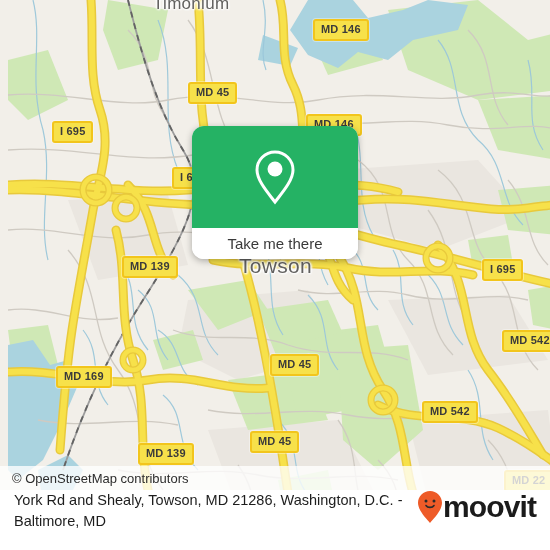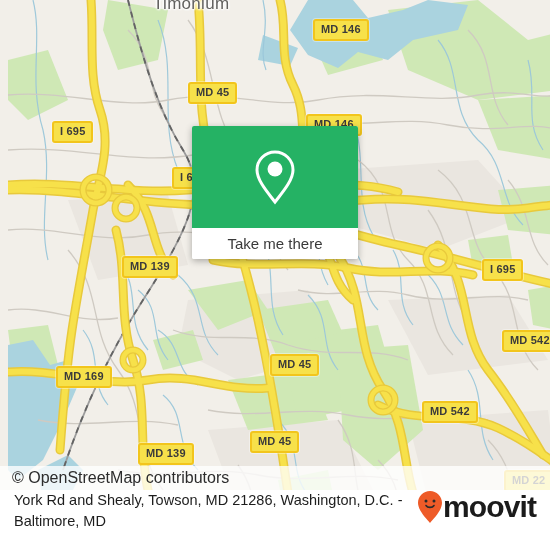--- a/index.html
+++ b/index.html
@@ -32,40 +32,40 @@
     letter-spacing:.2px;
     margin-left:24px;
   }
 
   
   .attrib{
     position:absolute;left:0;top:466px;width:550px;height:24px;
     background:rgba(255,255,255,.78);
     display:flex;align-items:center;
     padding-left:12px;box-sizing:border-box;
-    font-size:16px;color:#2c2c2c;
+    font-size:13px;color:#2c2c2c;
   }
 
   
   .footer{
     position:absolute;left:0;top:490px;width:550px;height:60px;
     background:#ffffff;display:flex;align-items:flex-start;
     box-sizing:border-box;padding:0 10px 0 14px;
   }
   .footer-text{
     flex:1 1 auto;font-size:14.5px;line-height:1.42;color:#1d1d1d;
     padding-right:6px;
   }
   .brand{flex:0 0 auto;display:flex;align-items:center;padding-right:4px;}
   .brand-word{font-size:30px;font-weight:bold;color:#1b1b1b;letter-spacing:-.9px;line-height:1;}
 
   
   .card{
     position:absolute;left:192px;top:126px;width:166px;height:133px;
-    background:#ffffff;border-radius:2px;
+    background:#ffffff;border-radius:12px;
     box-shadow:0 2px 7px rgba(0,0,0,.30);
     overflow:hidden;
   }
   .card-head{
     height:102px;background:#25b264;display:flex;align-items:center;justify-content:center;
   }
   .card-btn{
     height:31px;background:#ffffff;display:flex;align-items:center;justify-content:center;
     font-size:15px;color:#3a3a3a;cursor:pointer;
   }
@@ -228,20 +228,21 @@
         <circle cx="88" cy="190" r="13"></circle>
         <circle cx="118" cy="208" r="11"></circle>
         <circle cx="205" cy="205" r="12"></circle>
         <circle cx="430" cy="258" r="12"></circle>
         <circle cx="375" cy="400" r="12"></circle>
         <circle cx="125" cy="360" r="10"></circle>
       </g>
     </svg>
 
     <div class="place-label place-timonium">Timonium</div>
+    <div class="place-label place-towson">Towson</div>
 
     <div class="shield" style="left:281px;top:19px">MD 146</div>
     <div class="shield" style="left:156px;top:82px">MD 45</div>
     <div class="shield" style="left:274px;top:114px">MD 146</div>
     <div class="shield" style="left:20px;top:121px">I 695</div>
     <div class="shield" style="left:140px;top:167px">I 695</div>
     <div class="shield" style="left:90px;top:256px">MD 139</div>
     <div class="shield" style="left:450px;top:259px">I 695</div>
     <div class="shield" style="left:470px;top:330px">MD 542</div>
     <div class="shield" style="left:238px;top:354px">MD 45</div>

